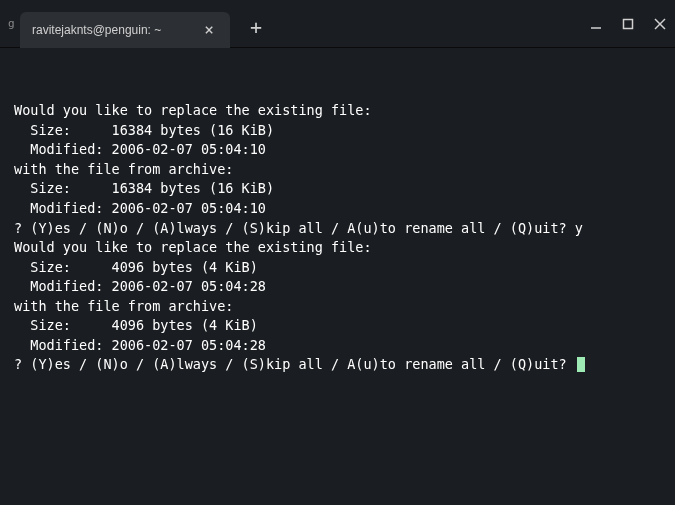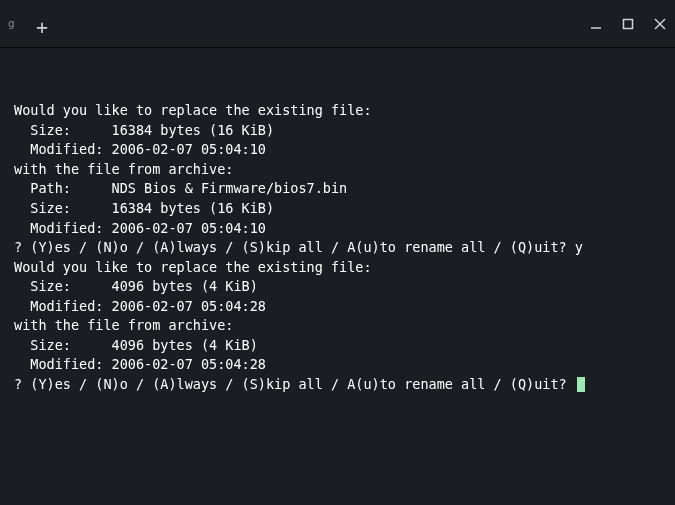--- a/index.html
+++ b/index.html
@@ -116,20 +116,24 @@
       vertical-align: text-bottom;
       margin-left: 2px;
     }
   </style>
 </head>
 <body>
 
 <div class="titlebar">
   <div class="tab-area">
     <div class="left-edge">g</div>
+    <div class="tab">
+      <span class="tab-title">ravitejaknts@penguin: ~</span>
+      <span class="tab-close">×</span>
+    </div>
     <div class="new-tab">+</div>
   </div>
   <div class="window-controls">
     <div class="win-btn">
       <svg viewBox="0 0 12 12">
           <line x1="1" y1="10" x2="11" y2="10" stroke="#d0d0d0" stroke-width="1.5"></line>
         </svg>
     </div>
     <div class="win-btn">
       <svg viewBox="0 0 12 12">
@@ -145,21 +149,20 @@
   </div>
 </div>
 
 <div class="terminal">
 <pre> </pre>
 <pre> </pre>
 <pre>Would you like to replace the existing file:</pre>
 <pre>  Size:     16384 bytes (16 KiB)</pre>
 <pre>  Modified: 2006-02-07 05:04:10</pre>
 <pre>with the file from archive:</pre>
-<pre>  Path:     NDS Bios &amp; Firmware/bios7.bin</pre>
 <pre>  Size:     16384 bytes (16 KiB)</pre>
 <pre>  Modified: 2006-02-07 05:04:10</pre>
 <pre>? (Y)es / (N)o / (A)lways / (S)kip all / A(u)to rename all / (Q)uit? y</pre>
 <pre></pre>
 <pre></pre>
 <pre>Would you like to replace the existing file:</pre>
 <pre>  Size:     4096 bytes (4 KiB)</pre>
 <pre>  Modified: 2006-02-07 05:04:28</pre>
 <pre>with the file from archive:</pre>
 <pre>  Size:     4096 bytes (4 KiB)</pre>

